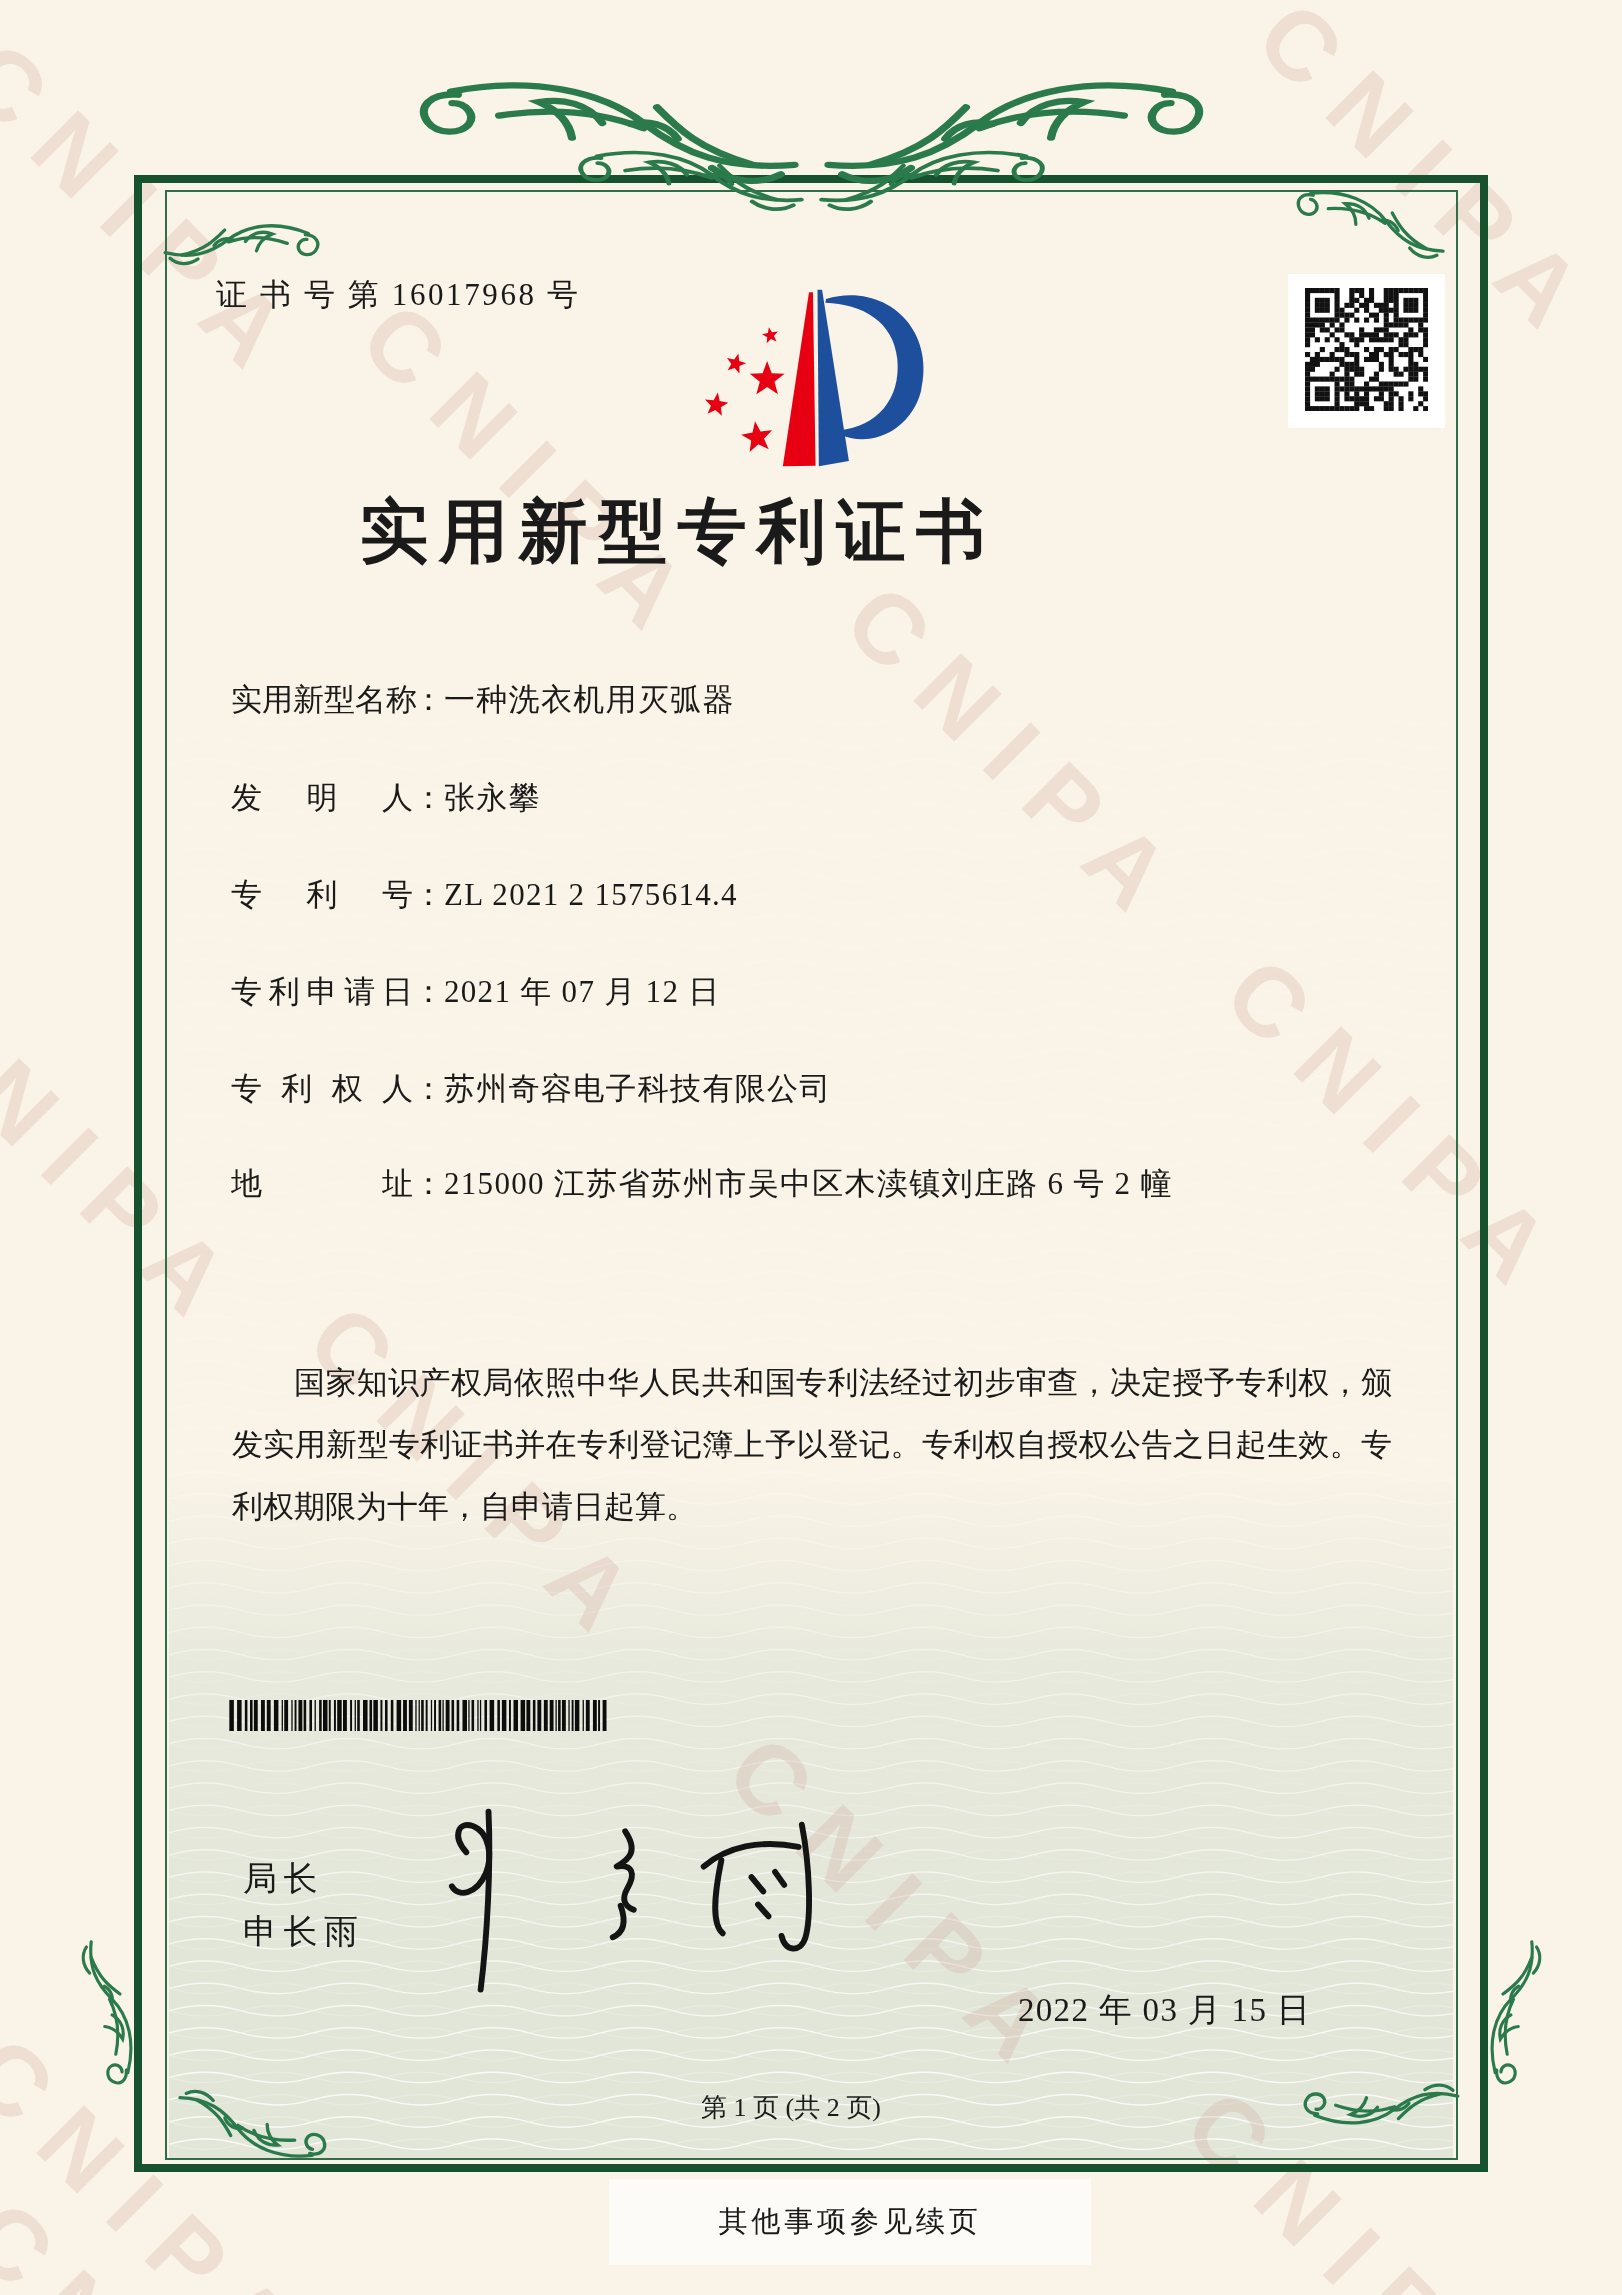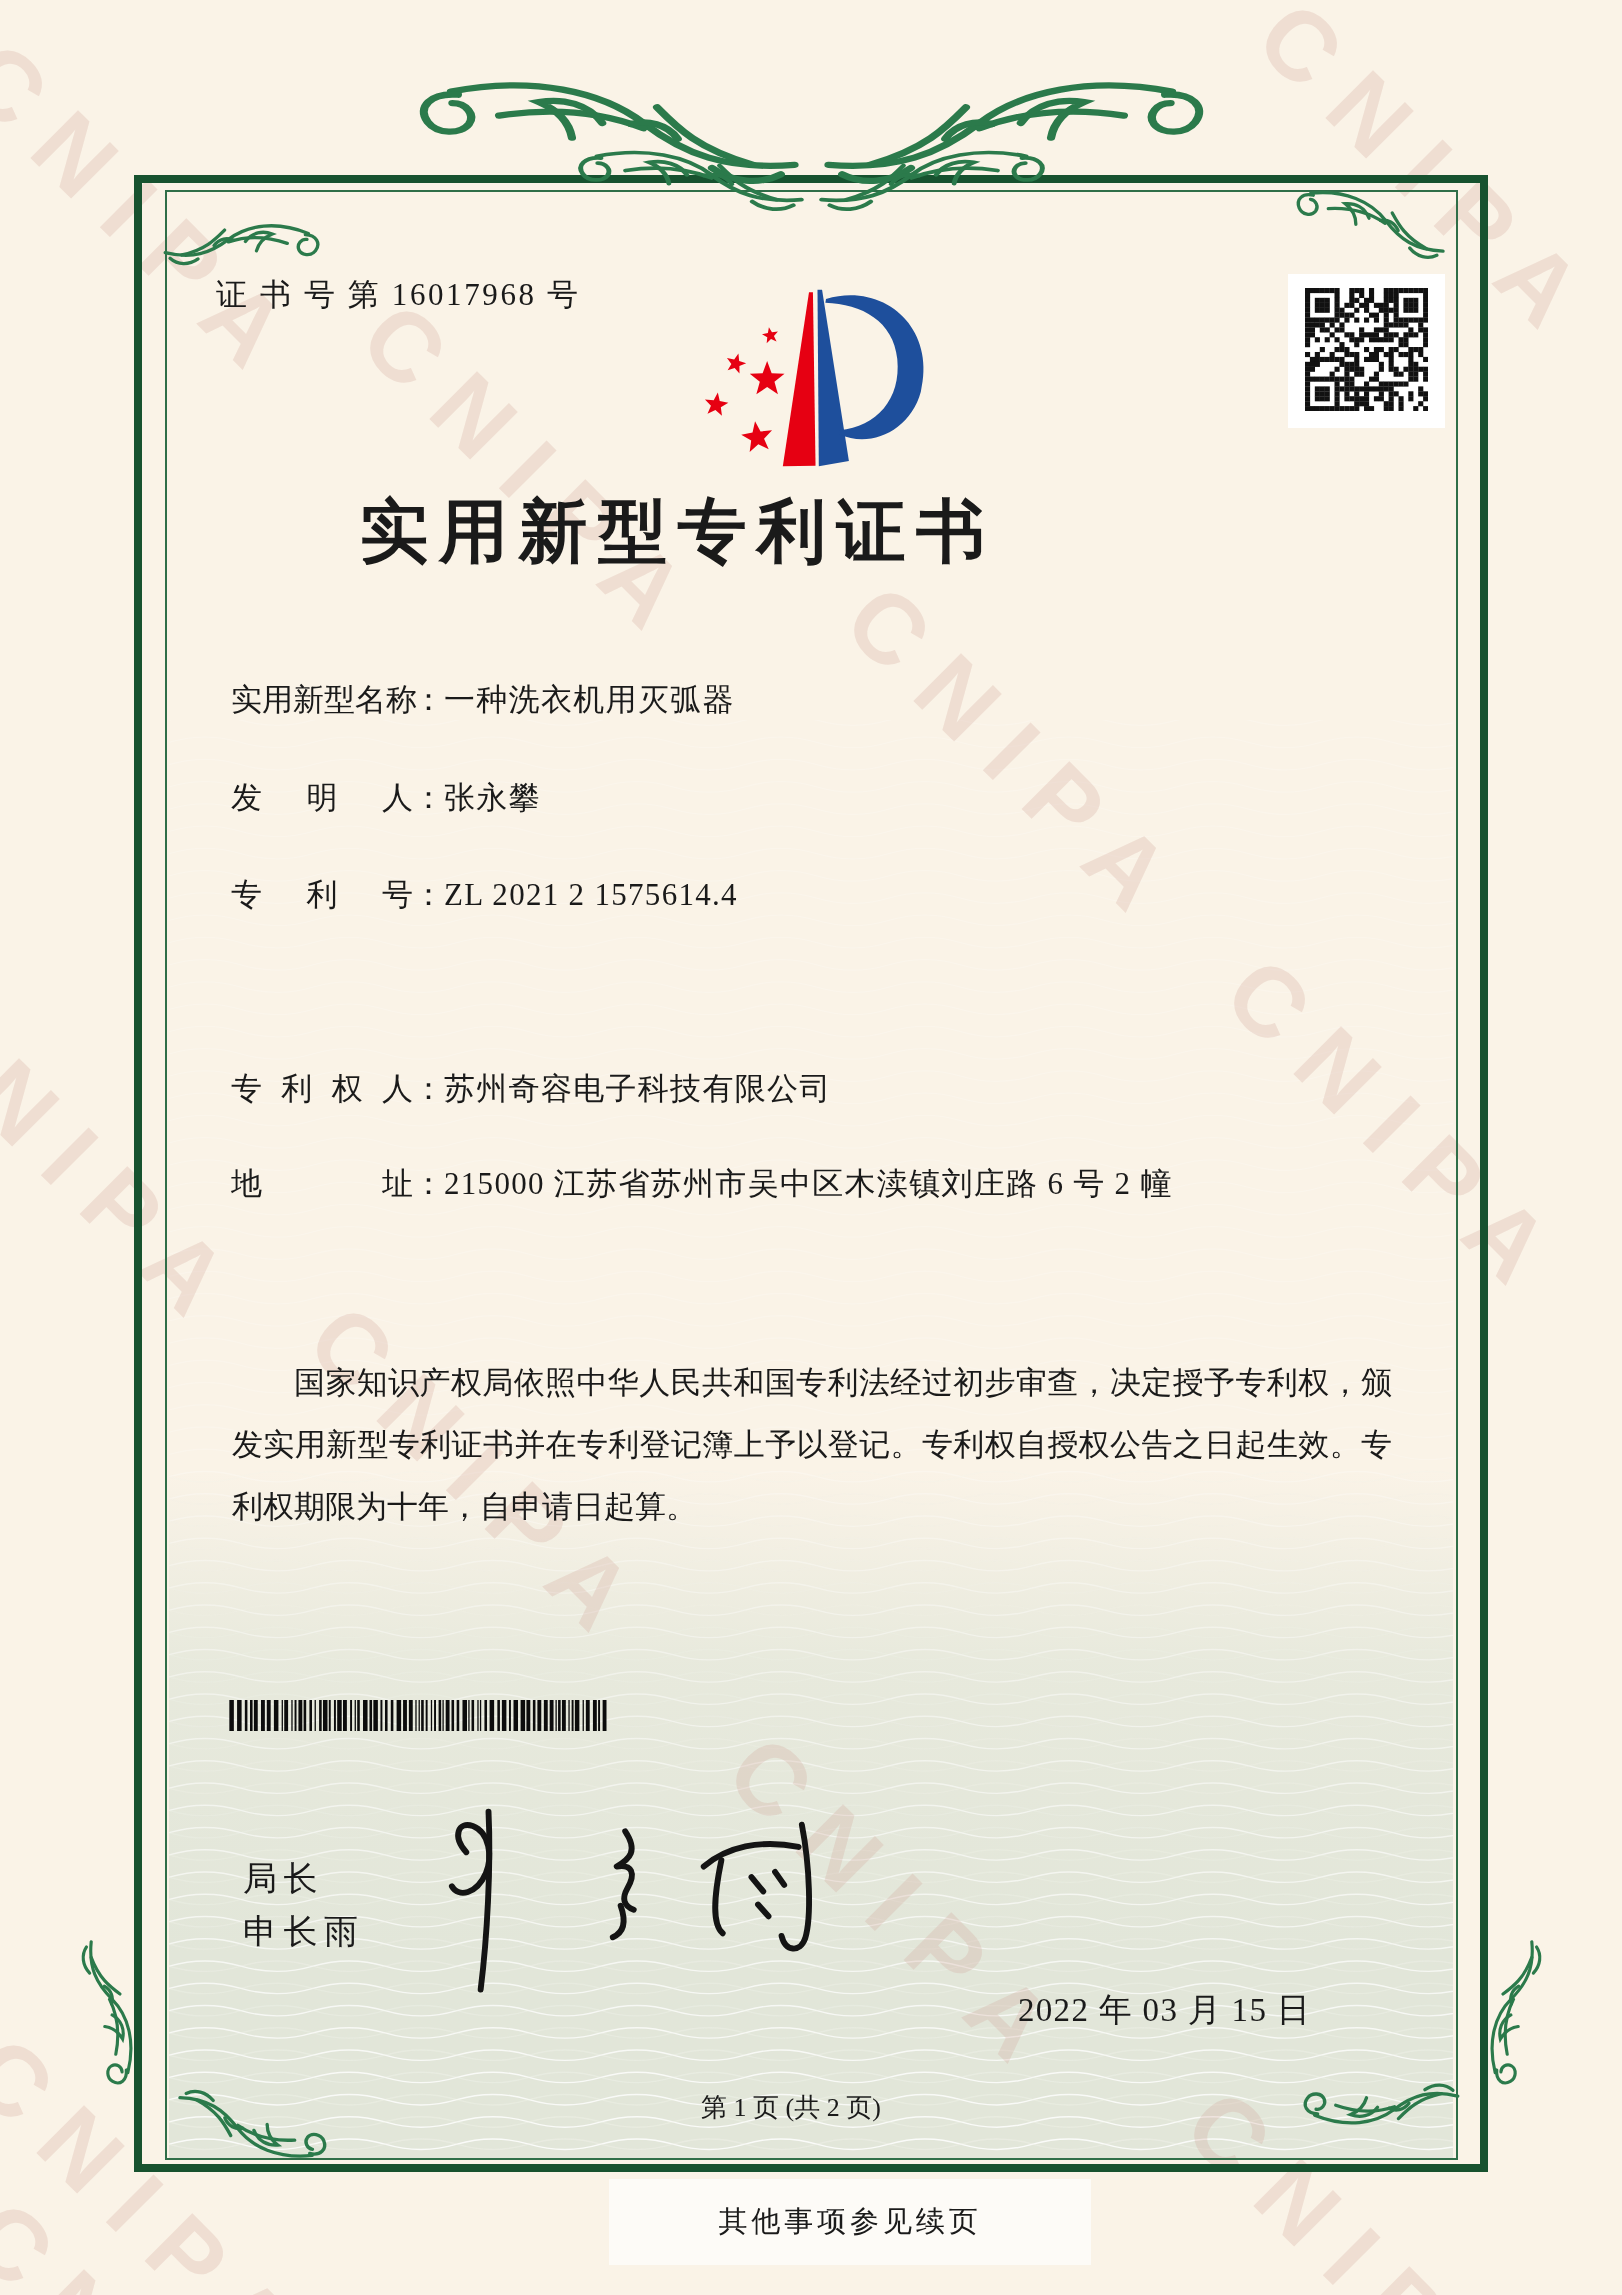--- a/index.html
+++ b/index.html
@@ -564,20 +564,23 @@
 
   <div class="abs frow" style="top:679px">
     <span class="flabel">实用新型名称</span><span>：</span><span class="fvalue">一种洗衣机用灭弧器</span>
   </div>
   <div class="abs frow" style="top:777px">
     <span class="flabel">发明人</span><span>：</span><span class="fvalue">张永攀</span>
   </div>
   <div class="abs frow" style="top:874px">
     <span class="flabel">专利号</span><span>：</span><span class="fvalue">ZL 2021 2 1575614.4</span>
   </div>
+  <div class="abs frow" style="top:971px">
+    <span class="flabel">专利申请日</span><span>：</span><span class="fvalue">2021 年 07 月 12 日</span>
+  </div>
   <div class="abs frow" style="top:1068px">
     <span class="flabel">专利权人</span><span>：</span><span class="fvalue">苏州奇容电子科技有限公司</span>
   </div>
   <div class="abs frow" style="top:1163px">
     <span class="flabel">地址</span><span>：</span><span class="fvalue">215000  江苏省苏州市吴中区木渎镇刘庄路 6 号 2 幢</span>
   </div>
 
   <div class="abs bodytext">
     <p>国家知识产权局依照中华人民共和国专利法经过初步审查，决定授予专利权，颁发实用新型专利证书并在专利登记簿上予以登记。专利权自授权公告之日起生效。专利权期限为十年，自申请日起算。</p>
   </div>

